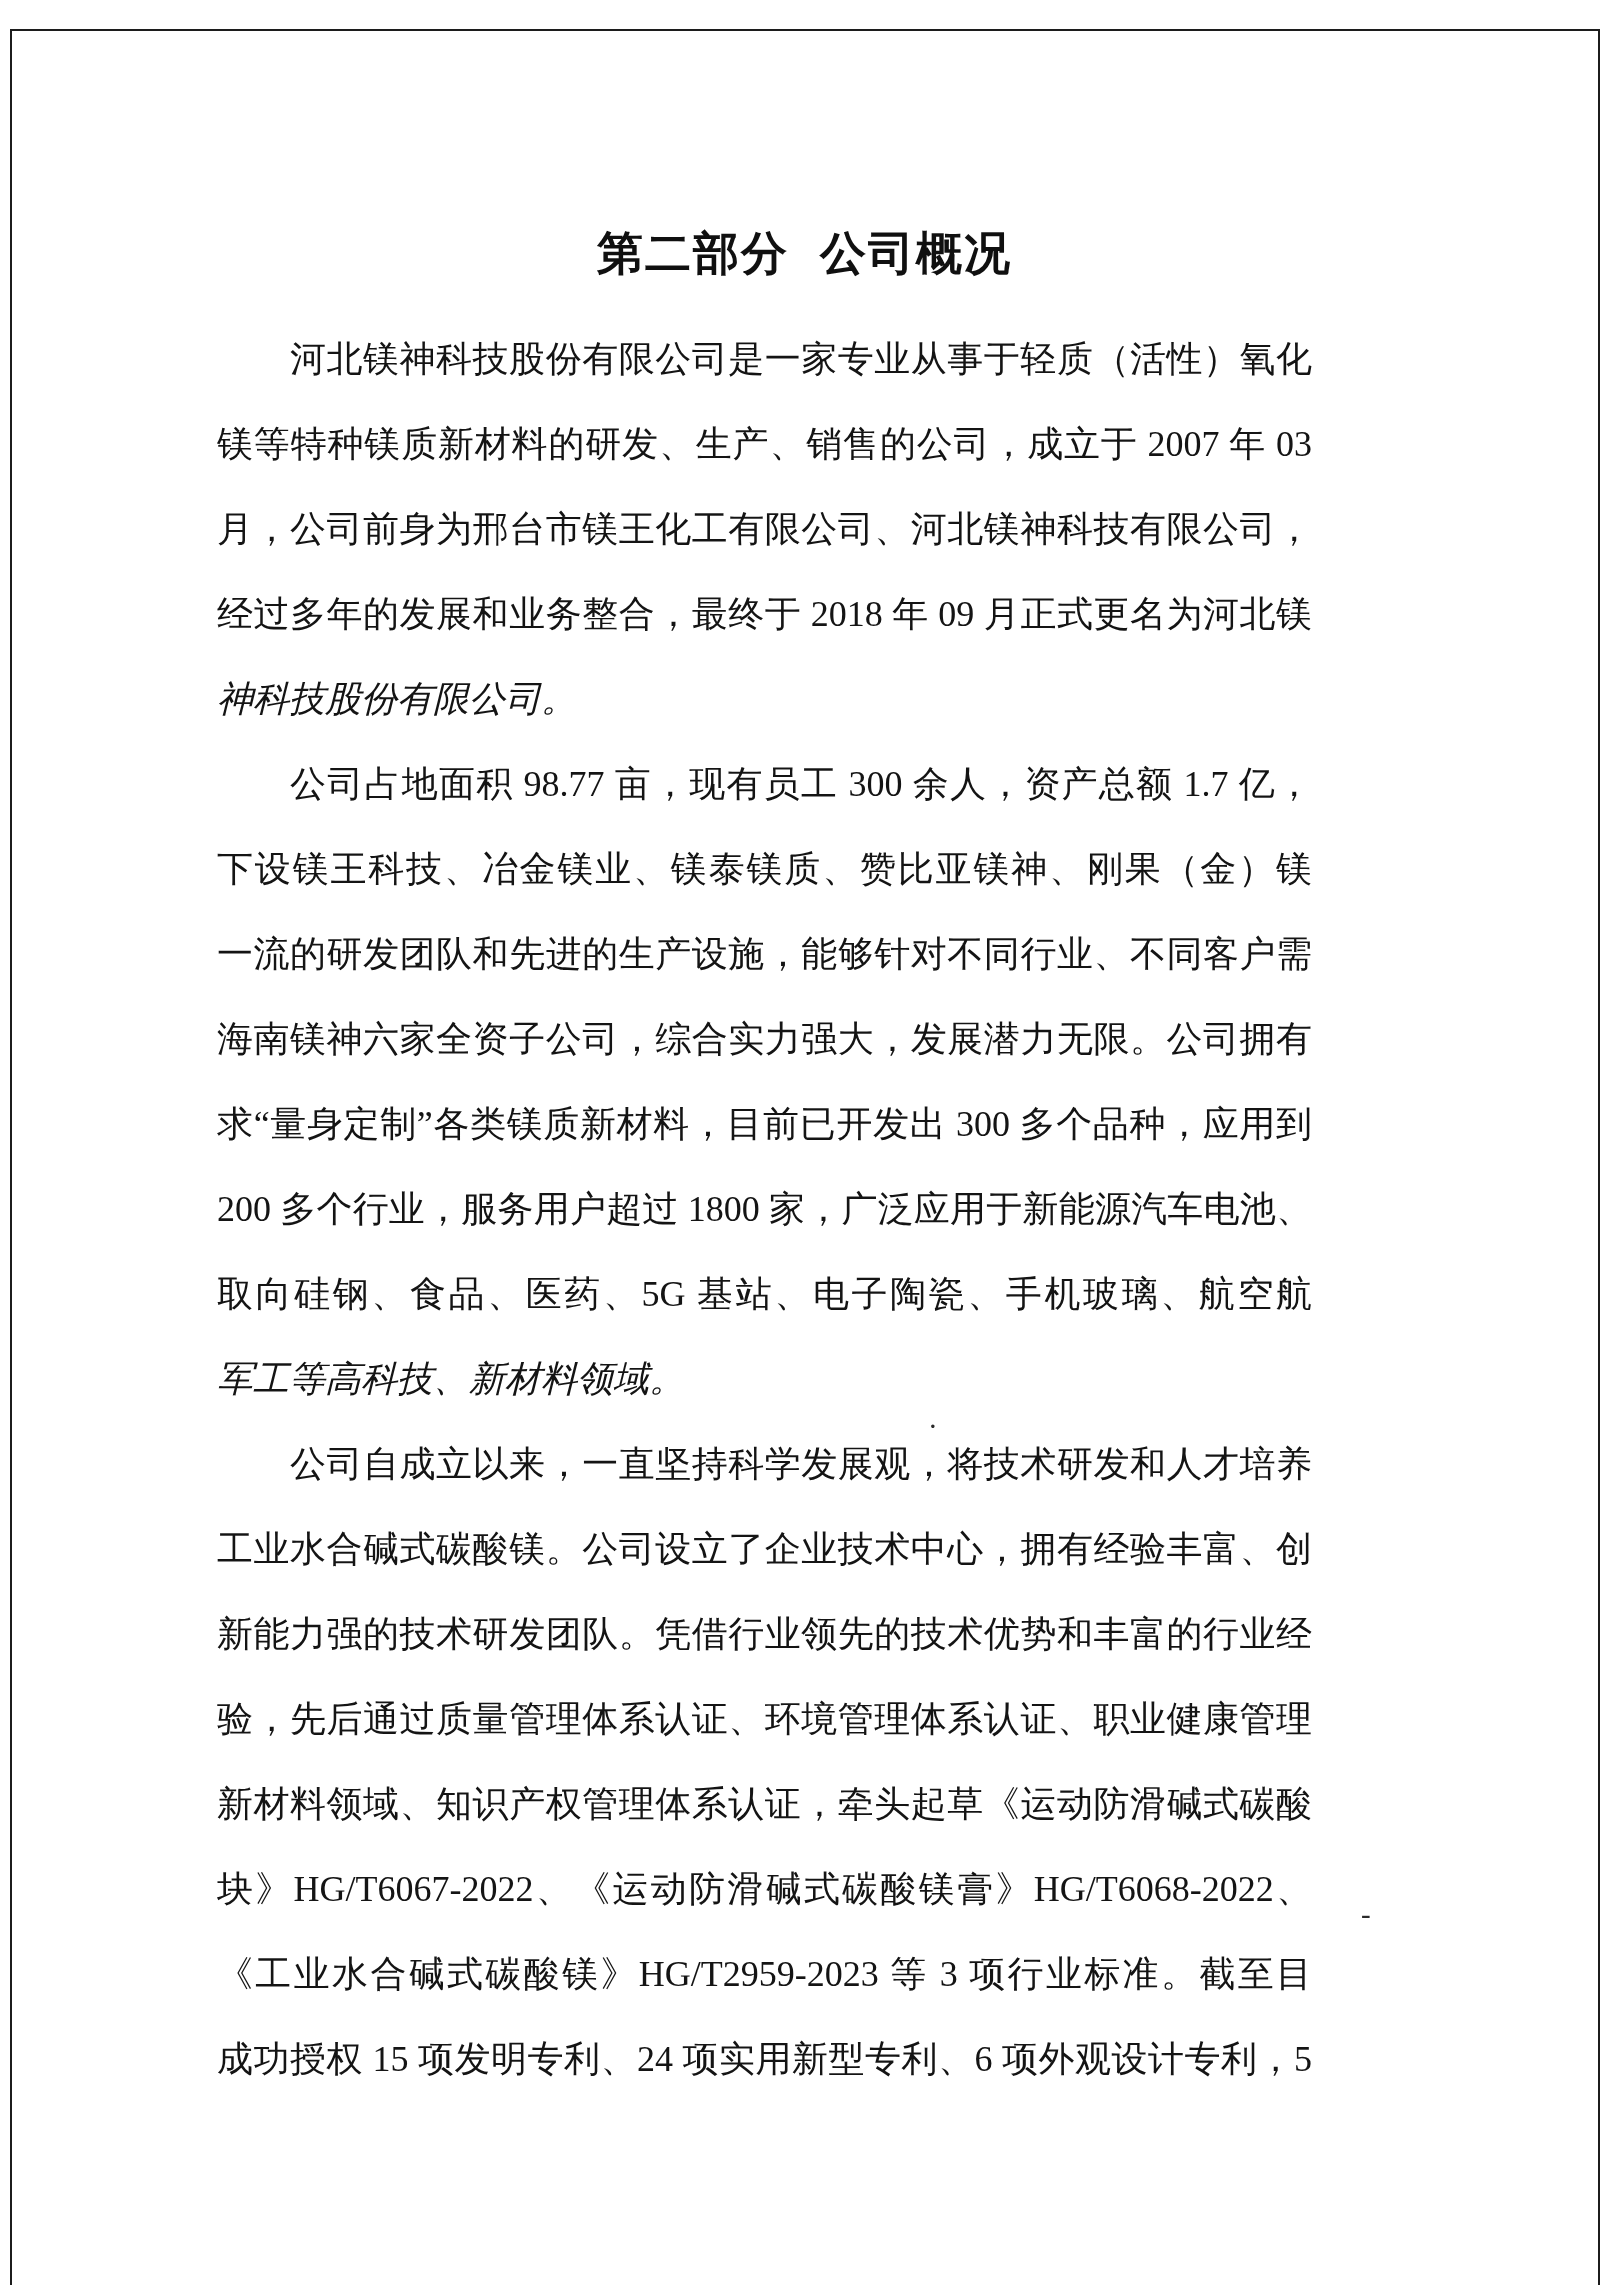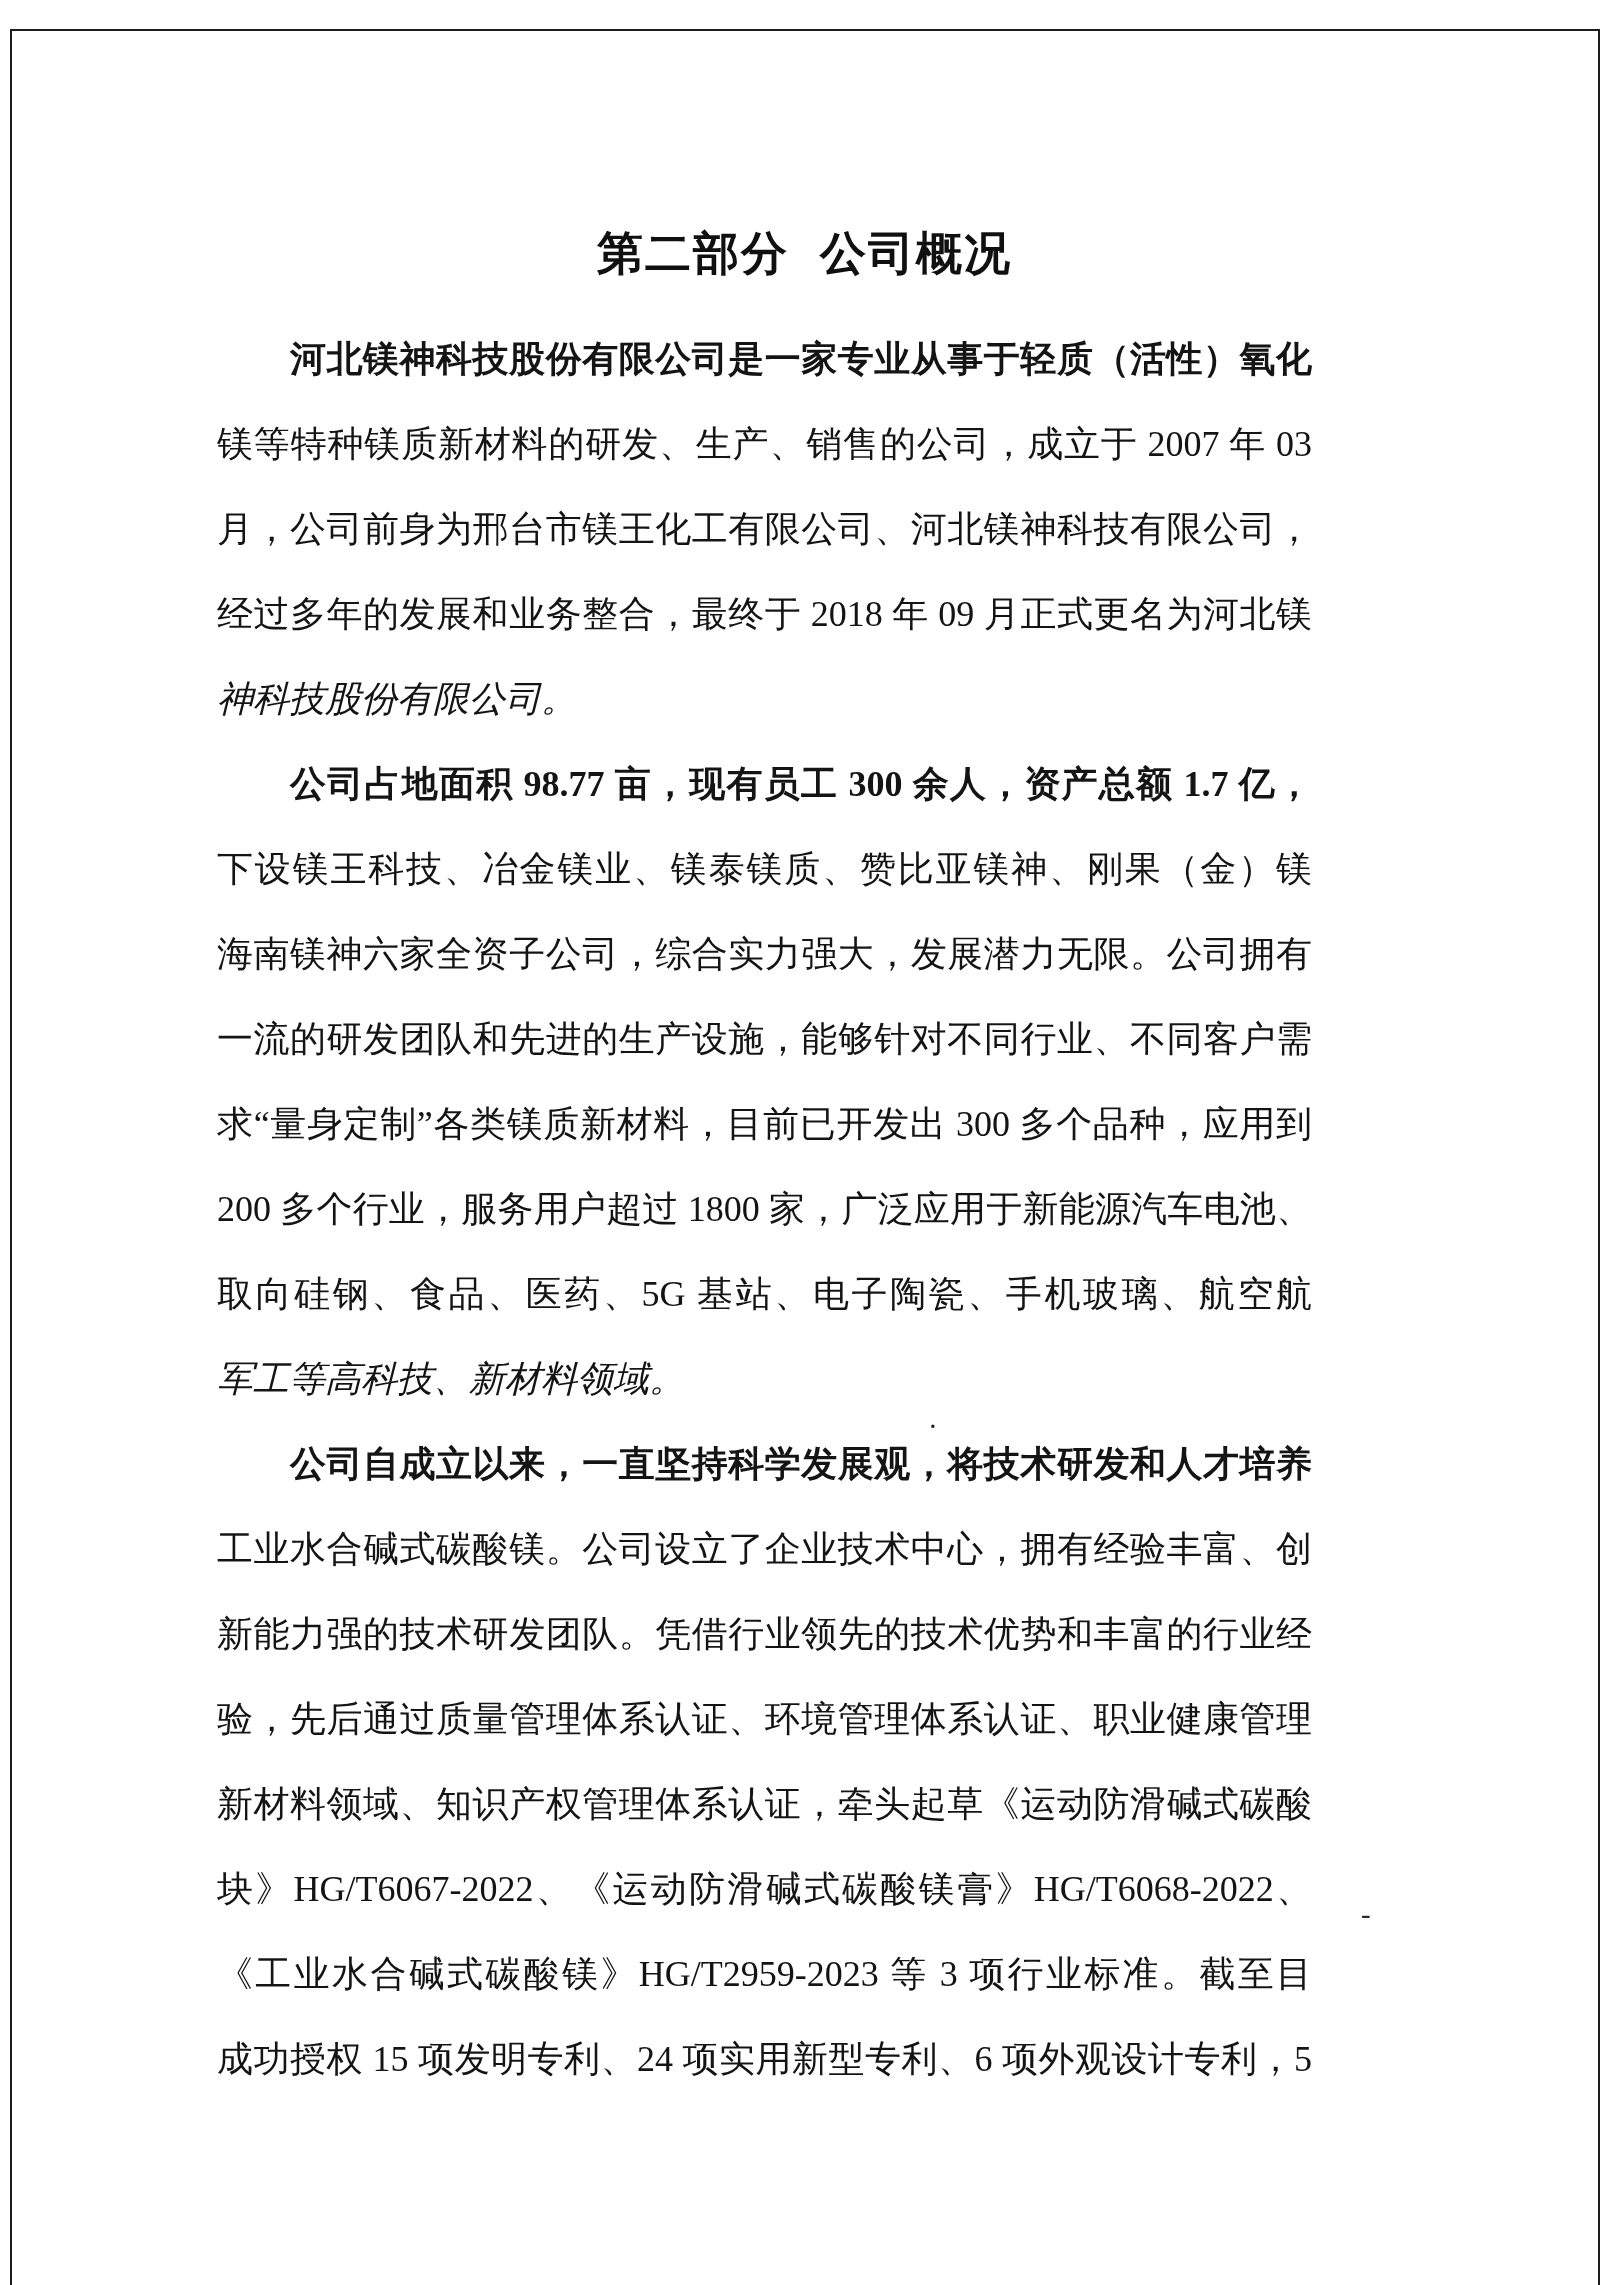--- a/index.html
+++ b/index.html
@@ -59,21 +59,20 @@
   }
   .jl {
     text-align-last: justify;
   }
   .last {
     text-align-last: left;
     font-style: italic;
   }
   .indent {
     text-indent: 73px;
-    font-weight: bold;
   }
   .artifact {
     position: absolute;
     color: #2a2a2a;
     font-size: 29px;
     line-height: 29px;
   }
   .artifact.dot { left: 928px; top: 1412px; }
   .artifact.dash { left: 1361px; top: 1900px; }
 </style>
@@ -92,22 +91,22 @@
       <div class="line jl indent">河北镁神科技股份有限公司是一家专业从事于轻质（活性）氧化</div>
       <div class="line jl">镁等特种镁质新材料的研发、生产、销售的公司，成立于 2007 年 03</div>
       <div class="line jl">月，公司前身为邢台市镁王化工有限公司、河北镁神科技有限公司，</div>
       <div class="line jl">经过多年的发展和业务整合，最终于 2018 年 09 月正式更名为河北镁</div>
       <div class="line last">神科技股份有限公司。</div>
     </section>
 
     <section class="para">
       <div class="line jl indent">公司占地面积 98.77 亩，现有员工 300 余人，资产总额 1.7 亿，</div>
       <div class="line jl">下设镁王科技、冶金镁业、镁泰镁质、赞比亚镁神、刚果（金）镁神、</div>
+      <div class="line jl">一流的研发团队和先进的生产设施，能够针对不同行业、不同客户需</div>
       <div class="line jl">海南镁神六家全资子公司，综合实力强大，发展潜力无限。公司拥有</div>
-      <div class="line jl">一流的研发团队和先进的生产设施，能够针对不同行业、不同客户需</div>
       <div class="line jl">求“量身定制”各类镁质新材料，目前已开发出 300 多个品种，应用到</div>
       <div class="line jl">200 多个行业，服务用户超过 1800 家，广泛应用于新能源汽车电池、</div>
       <div class="line jl">取向硅钢、食品、医药、5G 基站、电子陶瓷、手机玻璃、航空航天、</div>
       <div class="line last">军工等高科技、新材料领域。</div>
     </section>
 
     <section class="para">
       <div class="line jl indent">公司自成立以来，一直坚持科学发展观，将技术研发和人才培养</div>
       <div class="line jl">工业水合碱式碳酸镁。公司设立了企业技术中心，拥有经验丰富、创</div>
       <div class="line jl">新能力强的技术研发团队。凭借行业领先的技术优势和丰富的行业经</div>

